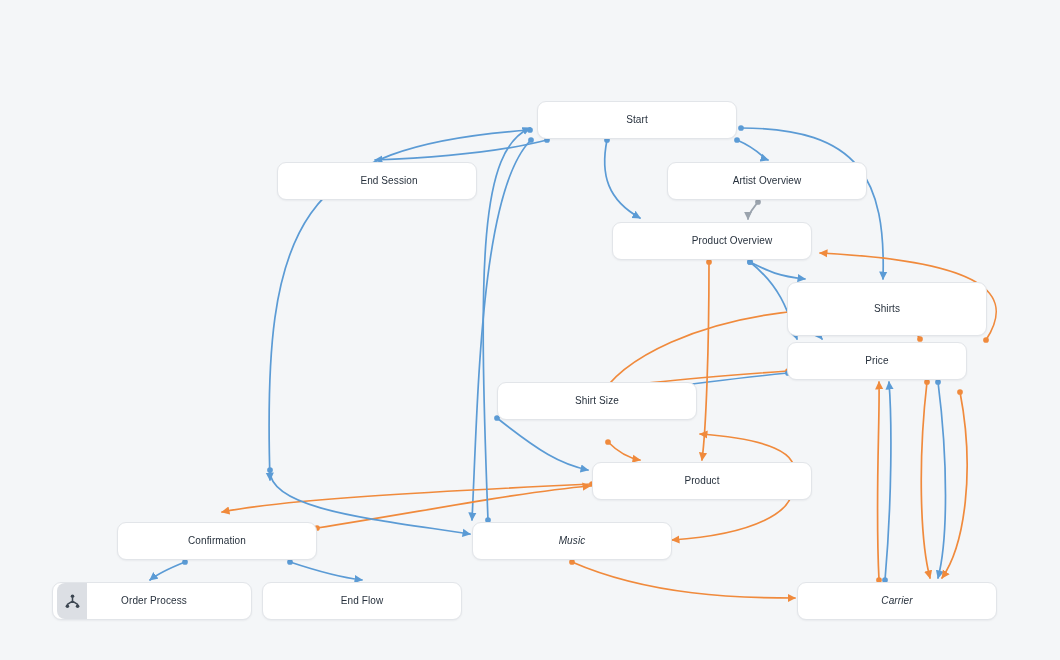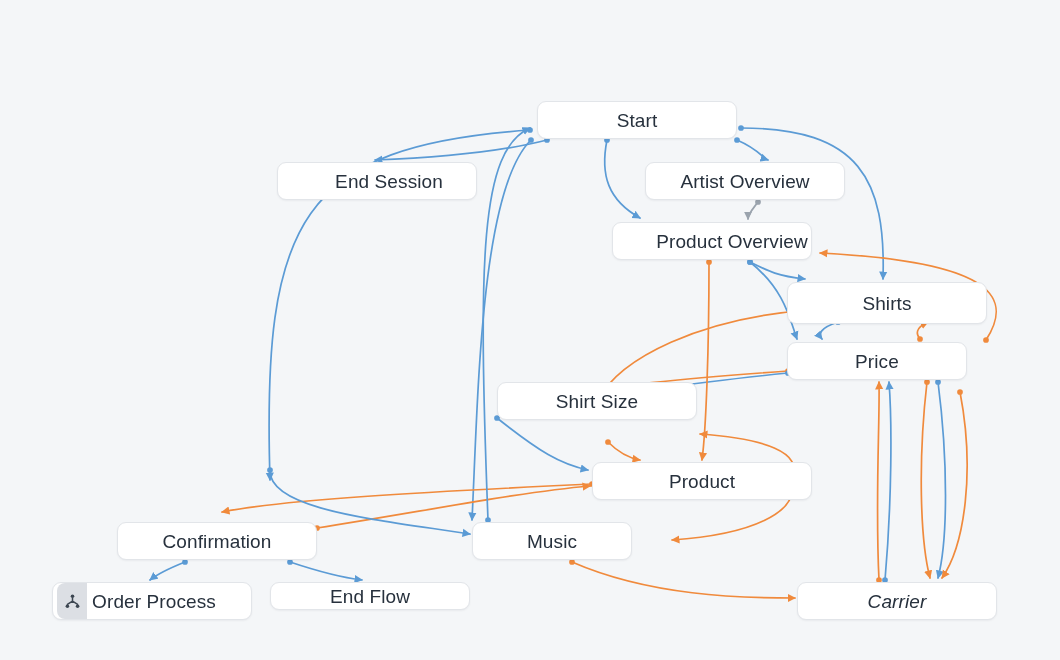--- a/index.html
+++ b/index.html
@@ -30,21 +30,21 @@
     border: 1px solid #e2e5e9;
     border-radius: 9px;
     box-shadow: 0 1px 2px rgba(16,24,40,0.05);
     display: flex;
     align-items: center;
     justify-content: center;
     height: 38px;
     width: 200px;
   }
   .node .label {
-    font-size: 19px;
+    font-size: 10px;
     color: #27313d;
     letter-spacing: 0.1px;
     line-height: 1;
     white-space: nowrap;
   }
   .node.has-icon {
     justify-content: flex-start;
     padding-left: 4px;
   }
   .node.has-icon .label {
@@ -124,56 +124,56 @@
       <path d="M 488 520 C 478 260 480 150 530 128" fill="none" stroke="#5b9bd5" stroke-width="1.7" stroke-linecap="round" marker-start="url(#dot0)" marker-end="url(#arrow0)"></path>
     </svg>
 
   <div id="node-layer">
       <div class="node" style="left: 537px; top: 101px; width: 200px; height: 38px;">
         <span class="label">Start</span>
       </div>
       <div class="node" style="left: 277px; top: 162px; width: 200px; height: 38px; padding-left: 24px;">
         <span class="label">End Session</span>
       </div>
-      <div class="node" style="left: 645px; top: 162px; width: 200px; height: 38px;">
+      <div class="node" style="left: 667px; top: 162px; width: 200px; height: 38px;">
         <span class="label">Artist Overview</span>
       </div>
       <div class="node" style="left: 612px; top: 222px; width: 200px; height: 38px; padding-left: 40px;">
         <span class="label">Product Overview</span>
       </div>
-      <div class="node" style="left: 787px; top: 282px; width: 200px; height: 42px;">
+      <div class="node" style="left: 787px; top: 282px; width: 200px; height: 54px;">
         <span class="label">Shirts</span>
       </div>
       <div class="node" style="left: 787px; top: 342px; width: 180px; height: 38px;">
         <span class="label">Price</span>
       </div>
       <div class="node" style="left: 497px; top: 382px; width: 200px; height: 38px;">
         <span class="label">Shirt Size</span>
       </div>
       <div class="node" style="left: 592px; top: 462px; width: 220px; height: 38px;">
         <span class="label">Product</span>
       </div>
-      <div class="node" style="left: 472px; top: 522px; width: 160px; height: 38px;">
+      <div class="node" style="left: 472px; top: 522px; width: 200px; height: 38px; font-style: italic;">
         <span class="label">Music</span>
       </div>
       <div class="node" style="left: 117px; top: 522px; width: 200px; height: 38px;">
         <span class="label">Confirmation</span>
       </div>
       <div class="node has-icon" style="left: 52px; top: 582px; width: 200px; height: 38px;">
         <span class="node-icon">
           <svg width="17" height="17" viewBox="0 0 18 18" fill="none" stroke="#3c4651" stroke-width="1.6" stroke-linecap="round">
             <circle cx="9" cy="3.4" r="1.9" fill="#3c4651" stroke="none"></circle>
             <circle cx="3.6" cy="14" r="1.9" fill="#3c4651" stroke="none"></circle>
             <circle cx="14.4" cy="14" r="1.9" fill="#3c4651" stroke="none"></circle>
             <path d="M9 5.4 L9 8.6 M9 8.6 L3.6 12.1 M9 8.6 L14.4 12.1"></path>
           </svg>
         </span>
         <span class="label">Order Process</span>
       </div>
-      <div class="node" style="left: 262px; top: 582px; width: 200px; height: 28px; margin-left: 8px;">
+      <div class="node" style="left: 262px; top: 582px; width: 200px; height: 38px;">
         <span class="label">End Flow</span>
       </div>
       <div class="node" style="left: 797px; top: 582px; width: 200px; height: 38px; font-style: italic;">
         <span class="label">Carrier</span>
       </div>
     </div>
 
 </div>
 
 </body></html>

